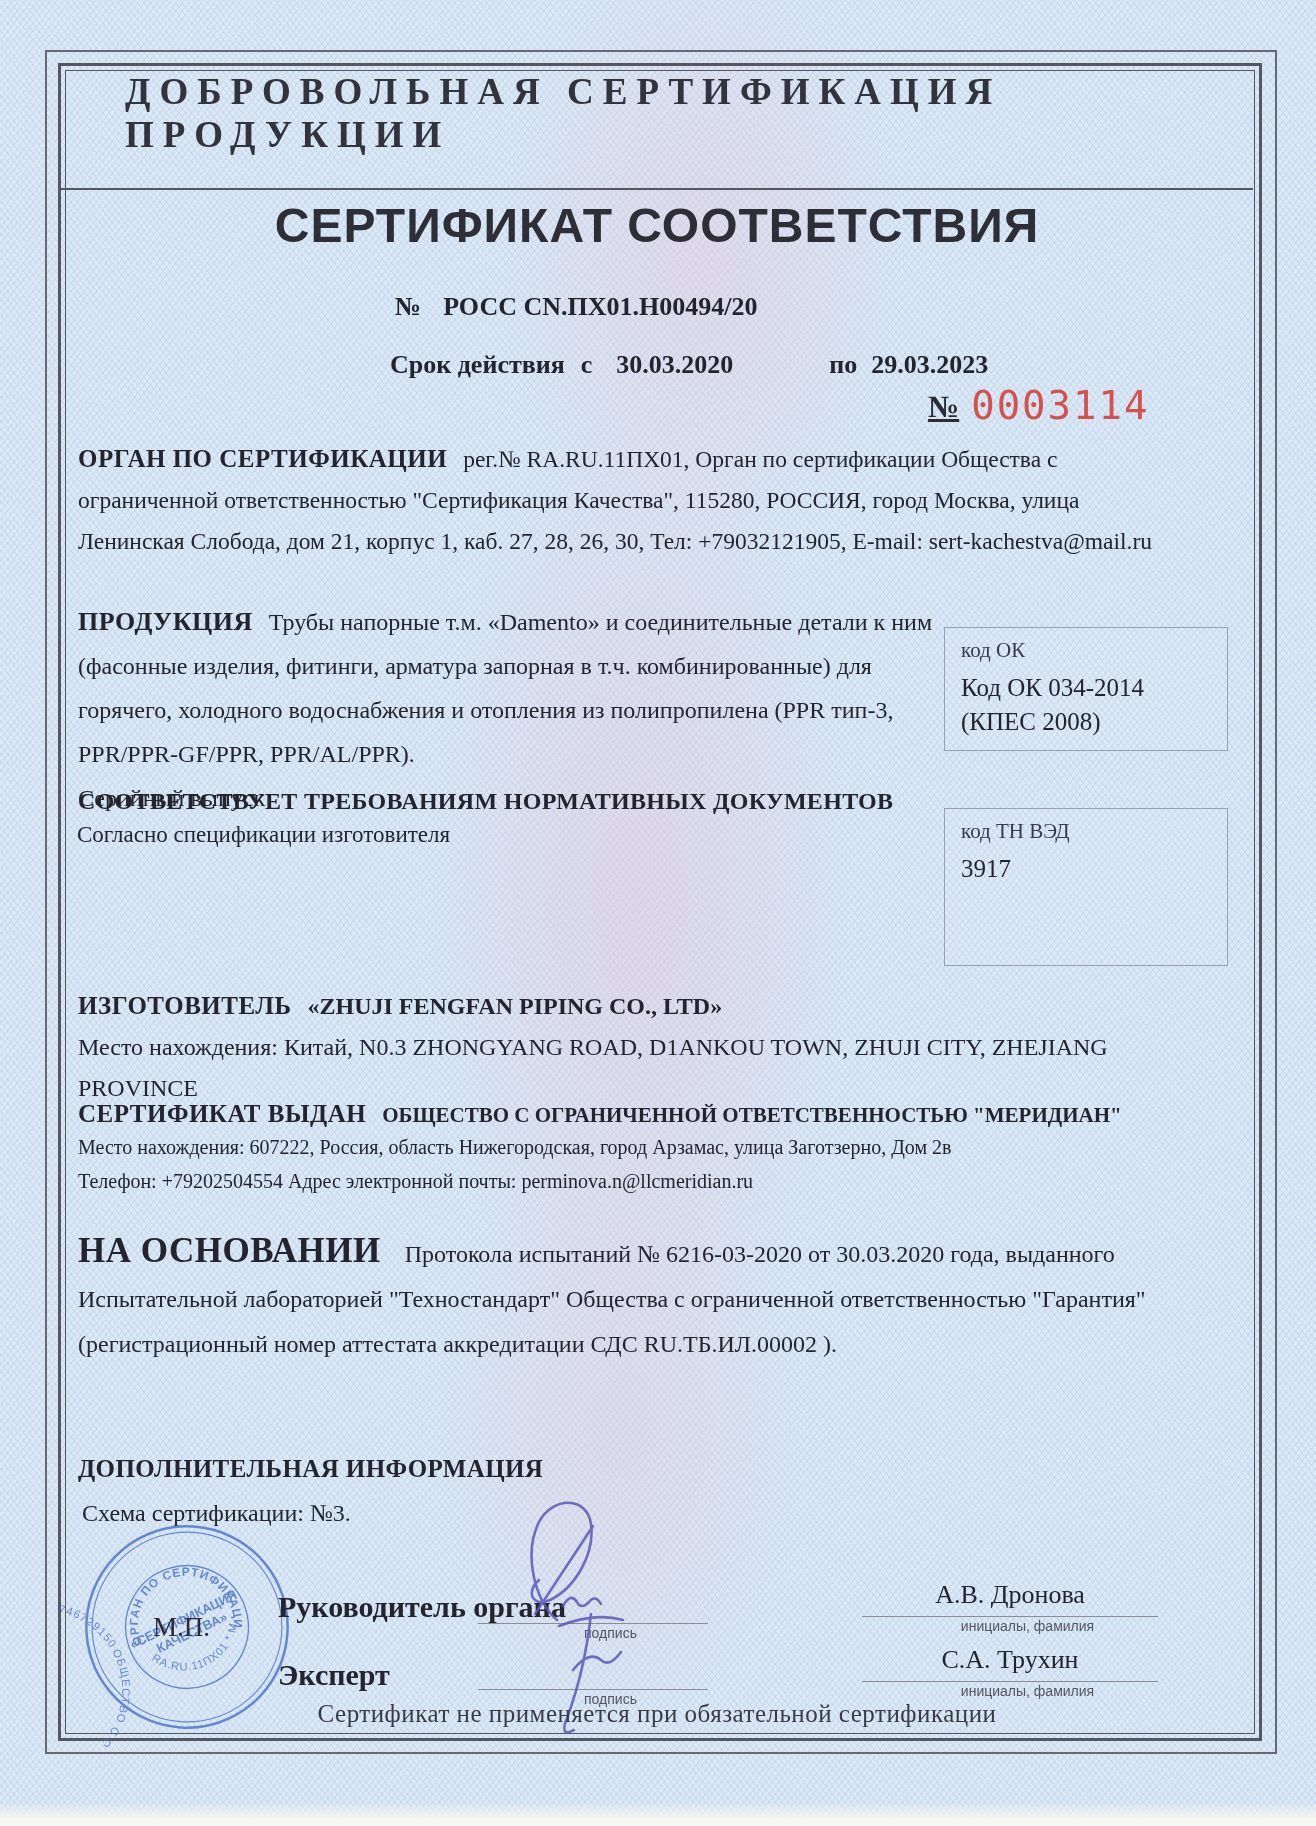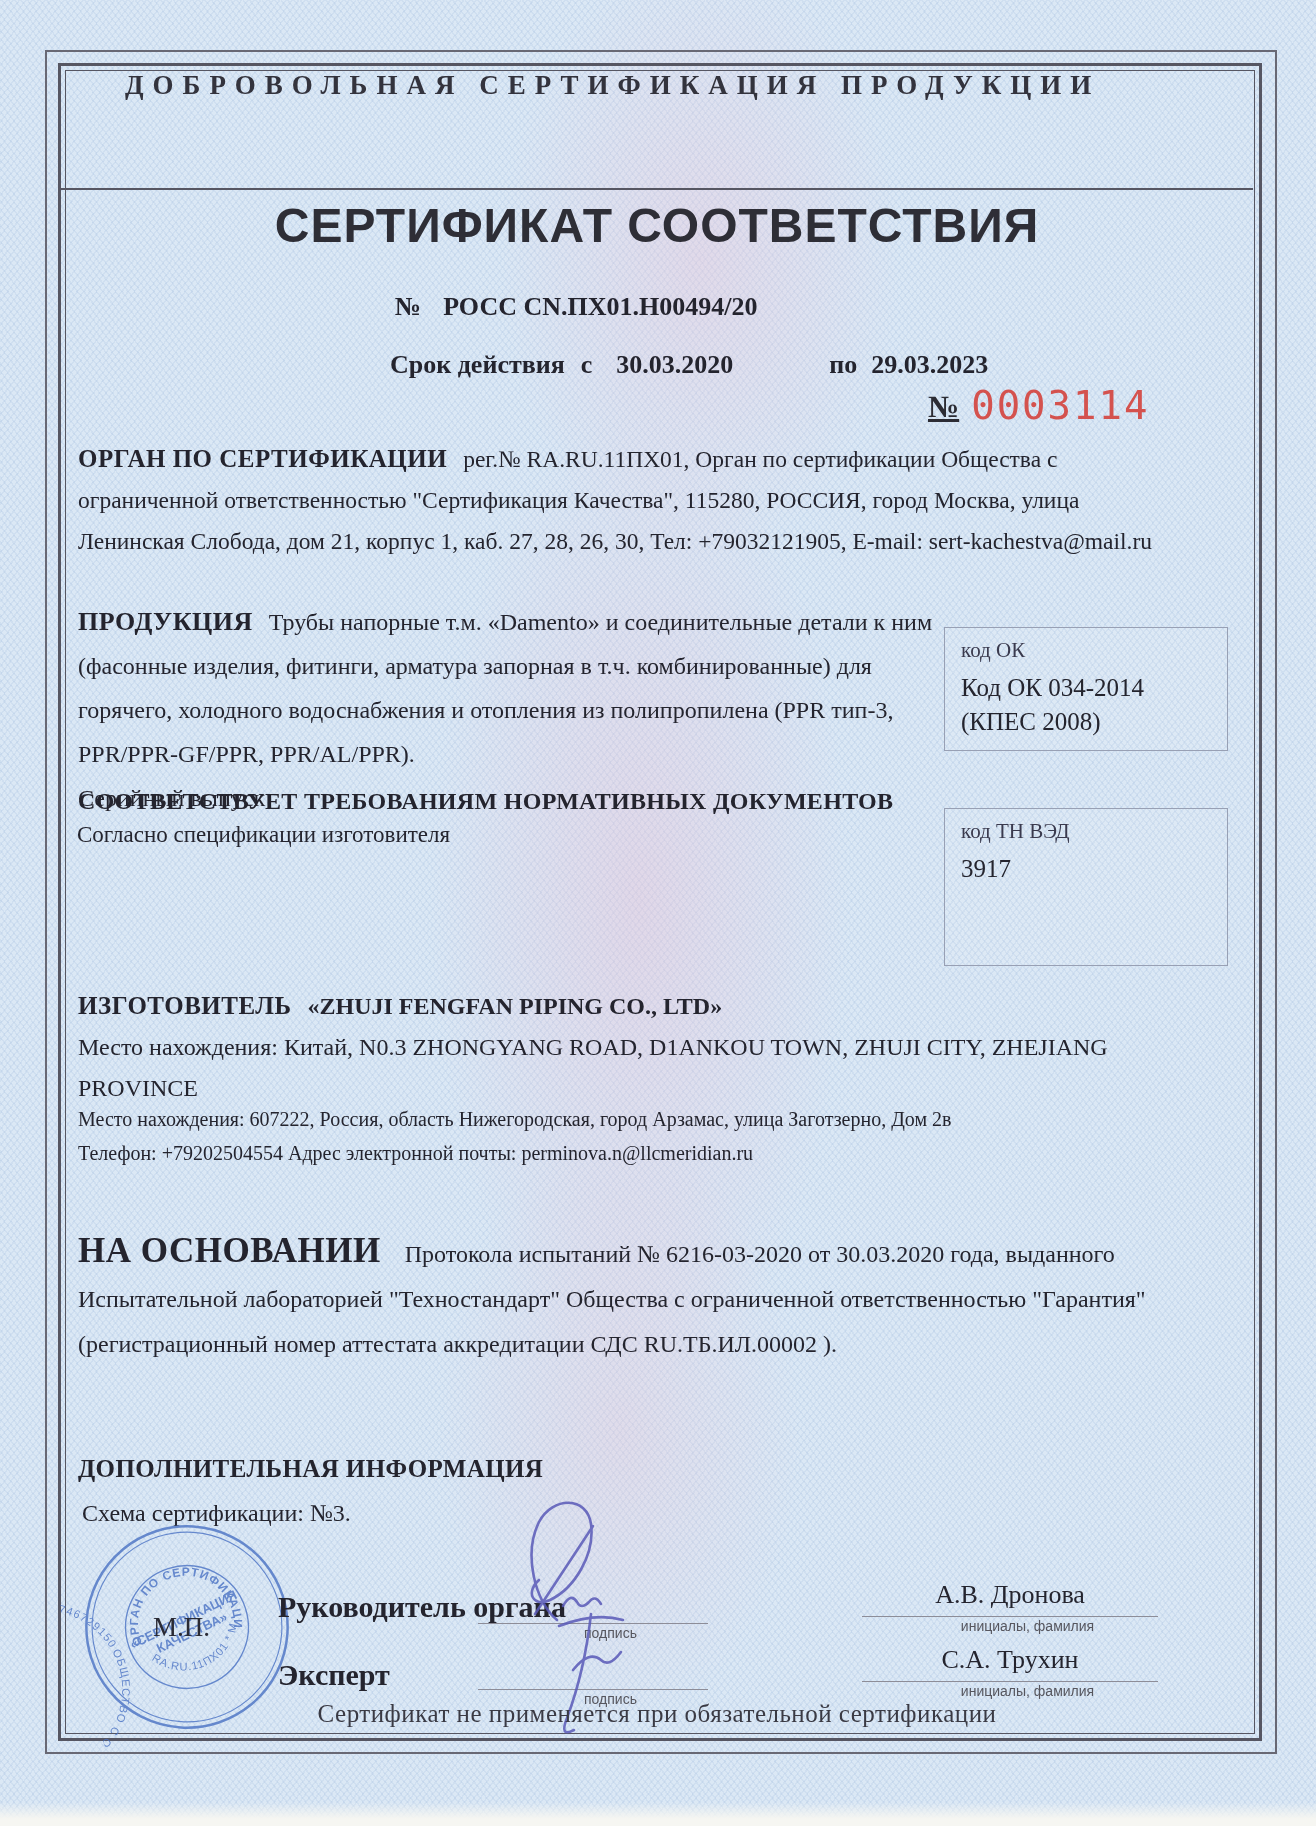--- a/index.html
+++ b/index.html
@@ -13,21 +13,21 @@
       repeating-linear-gradient(52deg, rgba(122,158,206,0.12) 0 1.5px, rgba(255,255,255,0) 1.5px 5px),
       repeating-linear-gradient(-52deg, rgba(122,158,206,0.12) 0 1.5px, rgba(255,255,255,0) 1.5px 5px),
       linear-gradient(#dbe8f5,#dbe8f5);
   }
   .page::after{content:"";position:absolute;left:0;right:0;bottom:0;height:24px;
     background:linear-gradient(rgba(247,247,243,0), #f6f6f2 70%);pointer-events:none;}
   .abs{position:absolute;}
   .frame-outer{left:45px;top:50px;width:1228px;height:1700px;border:2px solid #686874;}
   .frame-inner{left:58px;top:63px;width:1198px;height:1672px;border:3px solid #565662;
     outline:1px solid #565662;outline-offset:-8px;}
-  .banner{left:125px;top:70px;font-size:27px;font-weight:bold;letter-spacing:9px;color:#33333d;}
+  .banner{left:125px;top:70px;font-size:37px;font-weight:bold;letter-spacing:9px;color:#33333d;}
   .top-divider{left:61px;top:188px;width:1192px;height:2px;background:#565662;}
   .doc-title{left:61px;top:198px;width:1192px;text-align:center;
     font-family:"Liberation Sans",sans-serif;font-weight:bold;font-size:48px;color:#2e2e36;letter-spacing:1px;}
   .cert-no{left:395px;top:292px;font-size:26px;font-weight:bold;}
   .cert-no .nosign{margin-right:22px;}
   .validity{left:390px;top:350px;font-size:26px;font-weight:bold;}
   .validity .vfrom{margin-left:16px;}
   .validity .vdate1{margin-left:24px;margin-top:10px;}
   .validity .vto{margin-left:96px;}
   .validity .vdate2{margin-left:14px;}
@@ -118,20 +118,23 @@
   </div>
 
   <div class="abs manufacturer para">
     <div>
       <span class="h-inline">ИЗГОТОВИТЕЛЬ</span><span class="manu-name">«ZHUJI FENGFAN PIPING CO., LTD»</span>
     </div>
     <div>Место нахождения: Китай, N0.3 ZHONGYANG ROAD, D1ANKOU TOWN, ZHUJI CITY, ZHEJIANG PROVINCE</div>
   </div>
 
   <div class="abs issued">
+    <div>
+      <span class="h-inline">СЕРТИФИКАТ ВЫДАН</span><span class="issued-name">ОБЩЕСТВО С ОГРАНИЧЕННОЙ ОТВЕТСТВЕННОСТЬЮ "МЕРИДИАН"</span>
+    </div>
     <div class="issued-line">Место нахождения: 607222, Россия, область Нижегородская, город Арзамас, улица Заготзерно, Дом 2в</div>
     <div class="issued-line">Телефон: +79202504554 Адрес электронной почты: perminova.n@llcmeridian.ru</div>
   </div>
 
   <div class="abs basis para">
     <span class="h-inline" style="font-size:35px;margin-right:24px;">НА ОСНОВАНИИ</span><span>Протокола испытаний № 6216-03-2020 от 30.03.2020 года, выданного Испытательной лабораторией "Техностандарт" Общества с ограниченной ответственностью "Гарантия" (регистрационный номер аттестата аккредитации СДС RU.ТБ.ИЛ.00002 ).</span>
   </div>
 
   <div class="abs additional-h">ДОПОЛНИТЕЛЬНАЯ ИНФОРМАЦИЯ</div>
   <div class="abs schema">Схема сертификации: №3.</div>

